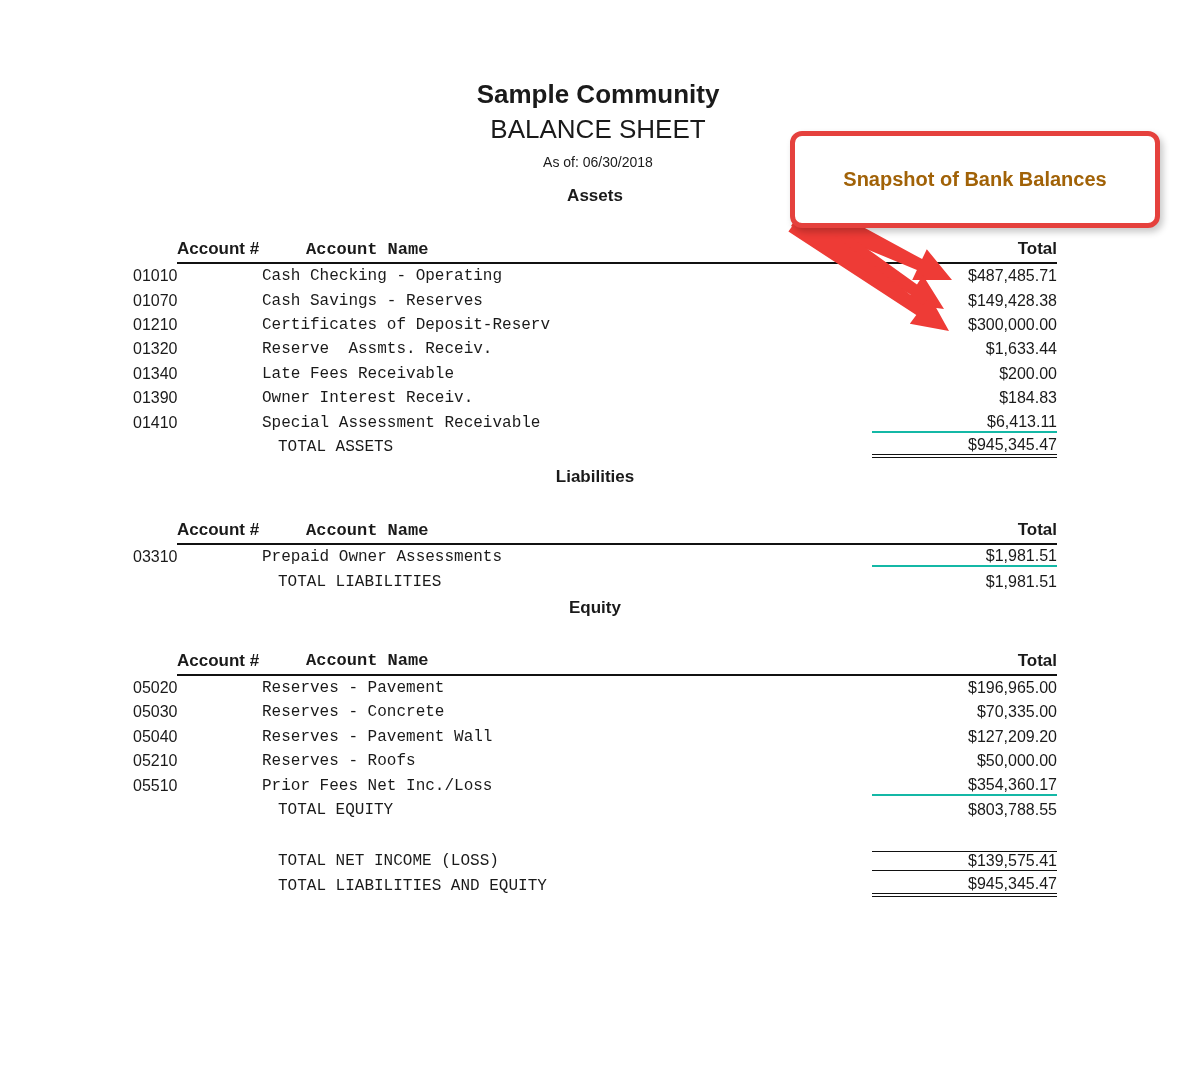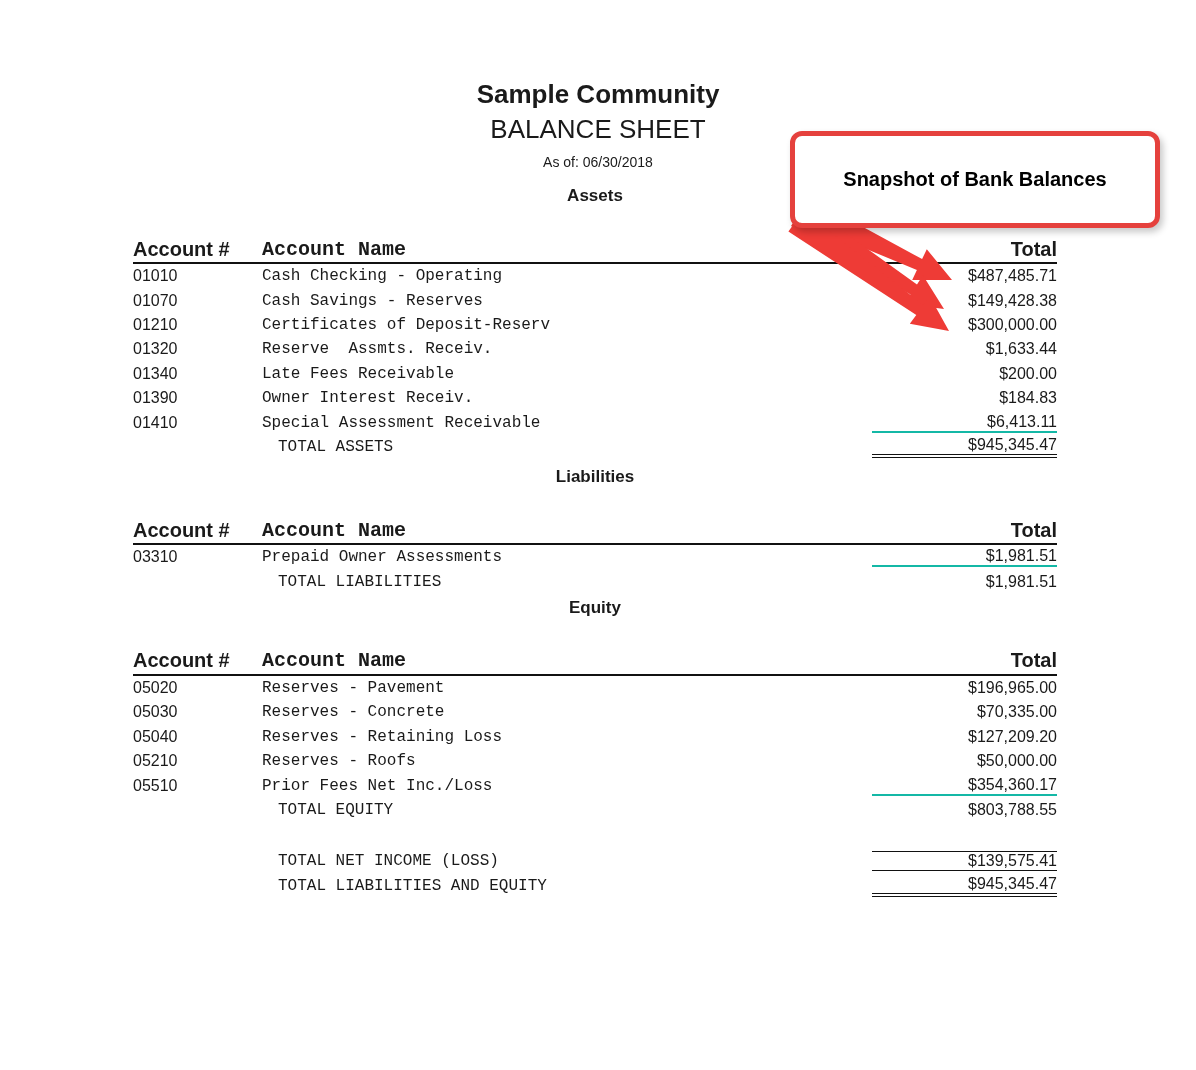--- a/index.html
+++ b/index.html
@@ -16,40 +16,40 @@
   .rpt-asof  { font-size:14px; line-height:33px; }
 
   .run-info { position:absolute; top:74px; right:136px; text-align:right; font-size:14.5px; line-height:19px; }
 
   
   .content { position:absolute; left:133px; top:184px; width:924px; z-index:1; }
   .section-heading { height:24px; line-height:24px; text-align:center; font-weight:bold; font-size:17px; margin-bottom:28px; }
   .sec-liabilities { margin-top:6px; }
   .sec-equity { margin-top:2px; }
 
-  .thead { display:flex; height:26px; align-items:center; border-bottom:2px solid #111; font-weight:bold; font-size:20px; }
+  .thead { display:flex; height:26px; align-items:center; border-bottom:2px solid #111; font-weight:bold; font-size:17px;margin-left:44px; }
   .trow  { display:flex; height:24.4px; align-items:center; font-size:16px; }
   .c-acct { width:129px; }
   .c-name { flex:1;font-family:Liberation Mono, monospace; }
   .c-amt  { width:185px; text-align:right; }
   .indent { padding-left:16px; }
   .u  { border-bottom:2px solid #14b8a6; }
   .dd { border-bottom:4px double #111; }
   .tb { border-top:1px solid #111; border-bottom:1px solid #111; }
 
   .summary { margin-top:27px; }
 
   
   .arrow-layer { position:absolute; left:0; top:0; width:1196px; height:1070px; z-index:3; pointer-events:none; }
   .callout {
     position:absolute; left:790px; top:131px; width:360px; height:87px; z-index:4;
     background:#ffffff; border:5px solid #8b5cf6; border-radius:12px;
     box-shadow:3px 4px 7px rgba(0,0,0,0.22);
     display:flex; align-items:center; justify-content:center;
-    font-size:20px; font-weight:bold; color:#000000;
+    font-size:20px; font-weight:bold; color:#a16207;
   }
 </style>
 </head>
 <body>
 
 <div class="page">
 
   <div class="title-block">
     <div class="rpt-title">Sample Community</div>
     <div class="rpt-sub">BALANCE SHEET</div>
@@ -149,21 +149,21 @@
         <div class="c-name">Reserves - Pavement</div>
         <div class="c-amt">$196,965.00</div>
       </div>
       <div class="trow">
         <div class="c-acct">05030</div>
         <div class="c-name">Reserves - Concrete</div>
         <div class="c-amt">$70,335.00</div>
       </div>
       <div class="trow">
         <div class="c-acct">05040</div>
-        <div class="c-name">Reserves - Retaining Loss</div>
+        <div class="c-name">Reserves - Pavement Wall</div>
         <div class="c-amt">$127,209.20</div>
       </div>
       <div class="trow">
         <div class="c-acct">05210</div>
         <div class="c-name">Reserves - Roofs</div>
         <div class="c-amt">$50,000.00</div>
       </div>
       <div class="trow">
         <div class="c-acct">05510</div>
         <div class="c-name">Prior Fees Net Inc./Loss</div>

